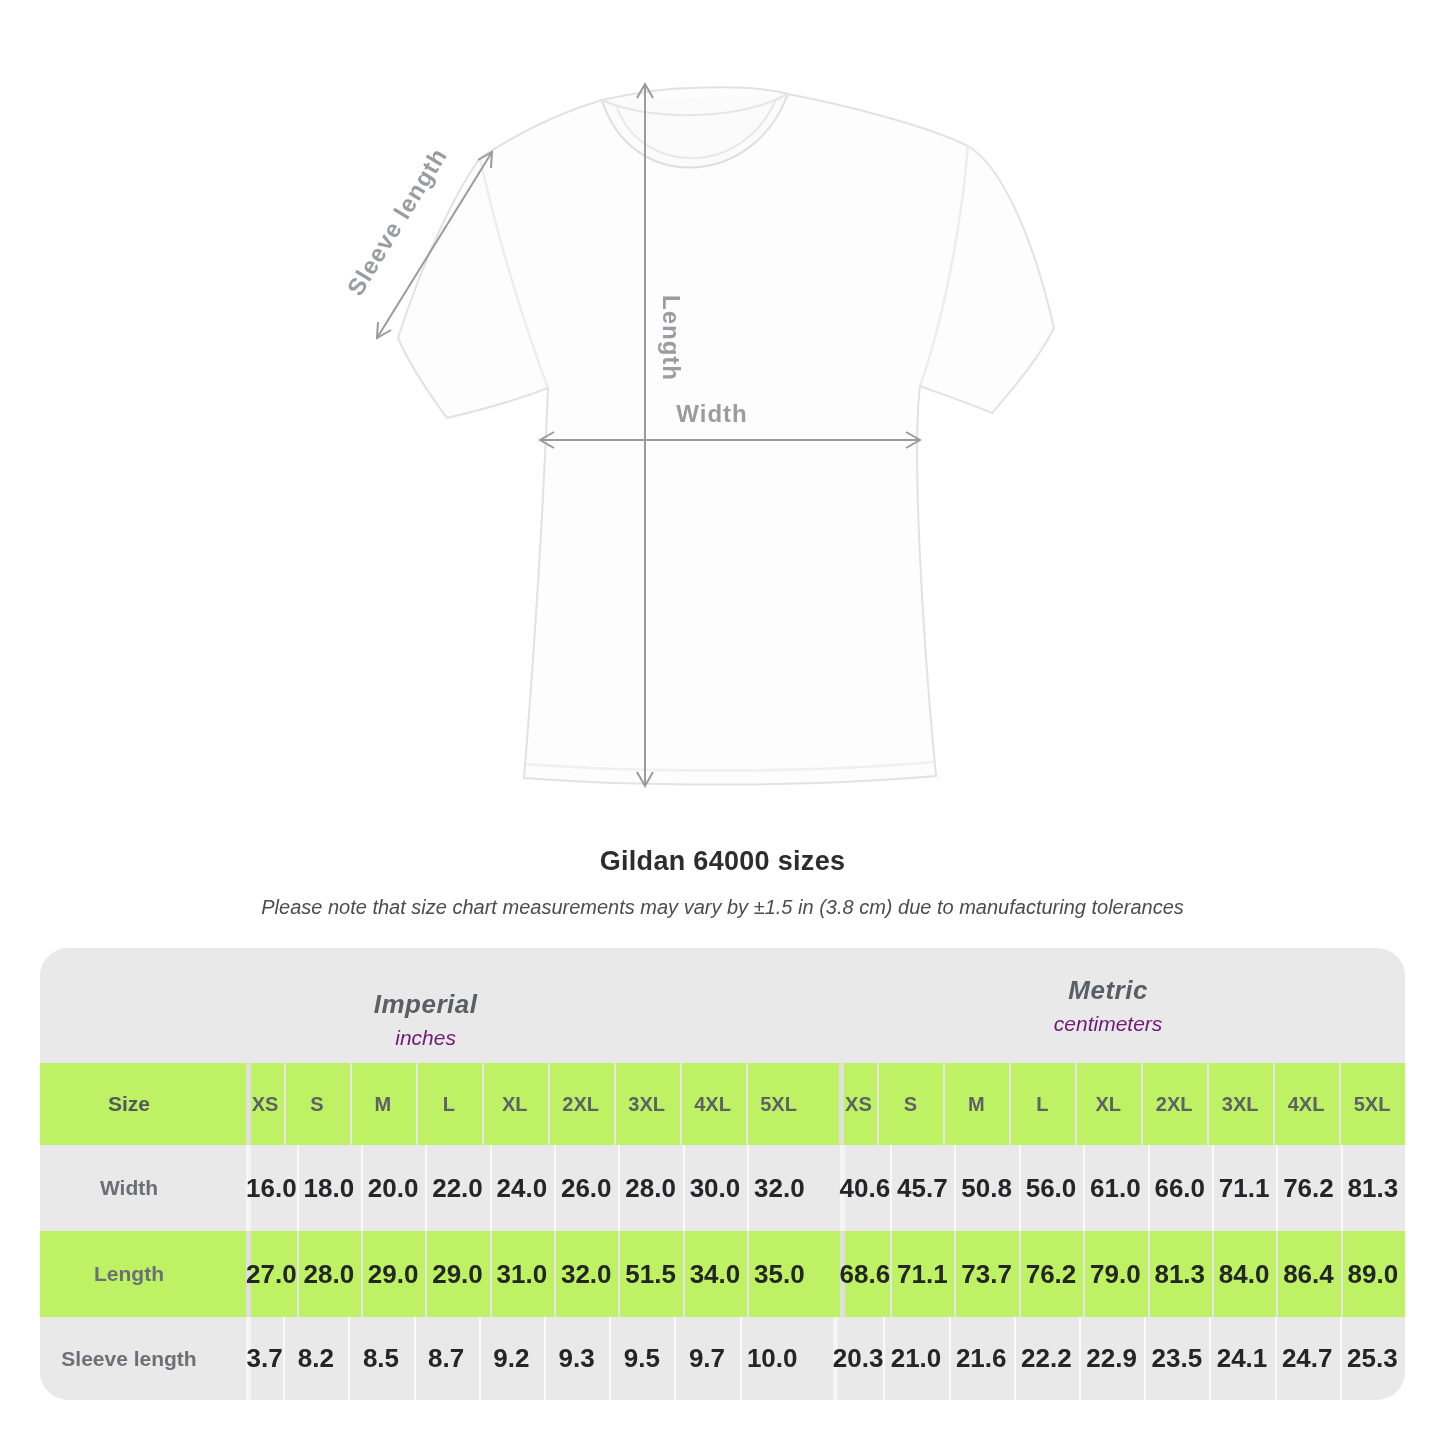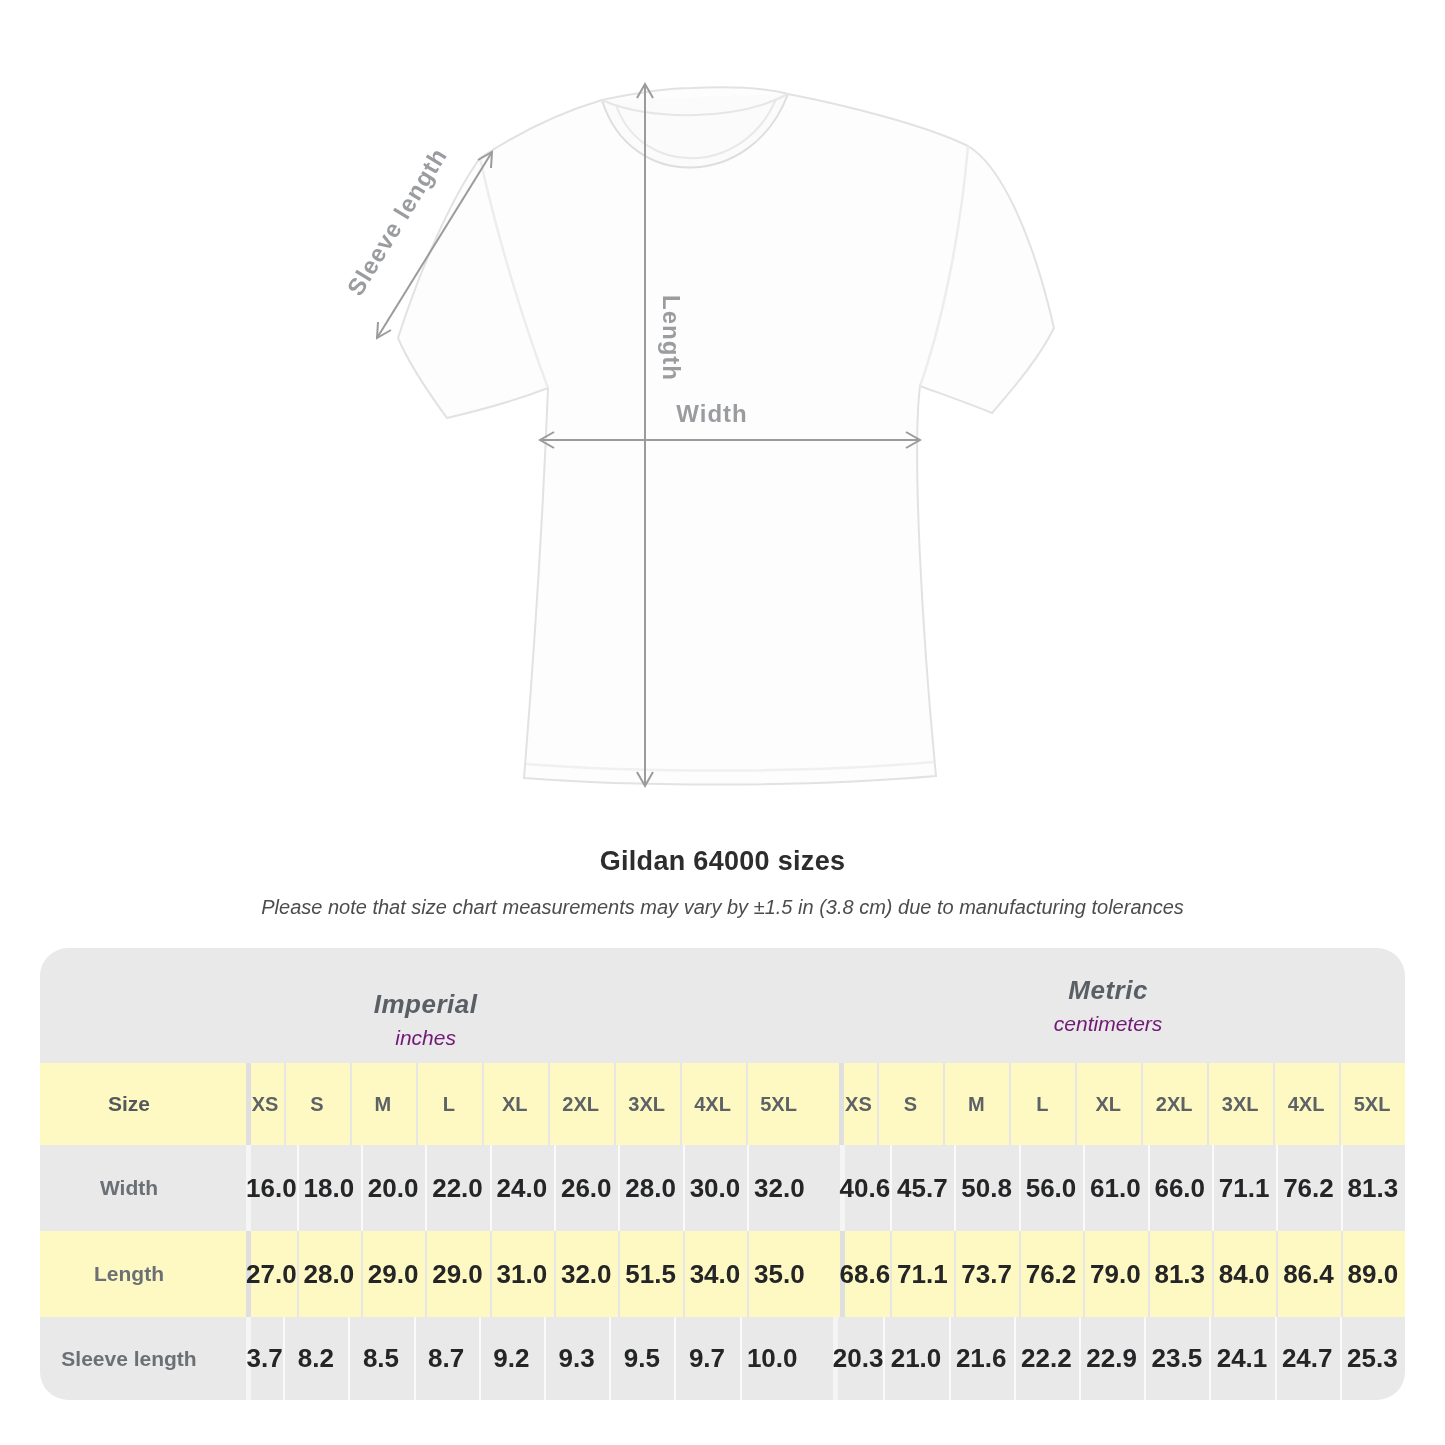--- a/index.html
+++ b/index.html
@@ -29,21 +29,21 @@
   .band{
     height:115px;background:#e9e9e9;display:flex;
   }
   .band .half{display:flex;flex-direction:column;align-items:center;justify-content:center;gap:6px;}
   .band .half.imperial{width:56.5%;margin-top:28px;}
   .band .half.metric{width:43.5%;}
   .section-name{font-size:26px;font-weight:bold;font-style:italic;color:#595f64;letter-spacing:0.5px;}
   .section-unit{font-size:21px;font-style:italic;color:#701a75;text-align:right;}
   .row{display:grid;grid-template-columns:178px repeat(18,1fr);}
   .row > div{display:flex;align-items:center;justify-content:center;}
-  .row.white{background:#fef9c3;--sepThin:#e6e6e6;--sepThick:#dfdfdf;}
+  .row.white{background:#bef264;--sepThin:#e6e6e6;--sepThick:#dfdfdf;}
   .row.gray{background:#e9e9e9;--sepThin:#fafafa;--sepThick:#f5f5f5;}
   .row > div:nth-child(n+2){box-shadow:inset 2px 0 0 var(--sepThin);}
   .row > div.t{box-shadow:inset 5px 0 0 var(--sepThick);margin-left:28px;}
   .size-row{height:82px;}
   .data-row{height:86px;}
   .data-row.last{height:83px;}
   .corner{font-size:21px;font-weight:bold;color:#53585d;}
   .size-h{font-size:20px;font-weight:bold;color:#5d6267;}
   .row-label{font-size:21px;font-weight:bold;color:#6a7076;}
   .val{font-size:26px;color:#242527;font-weight:bold;}

